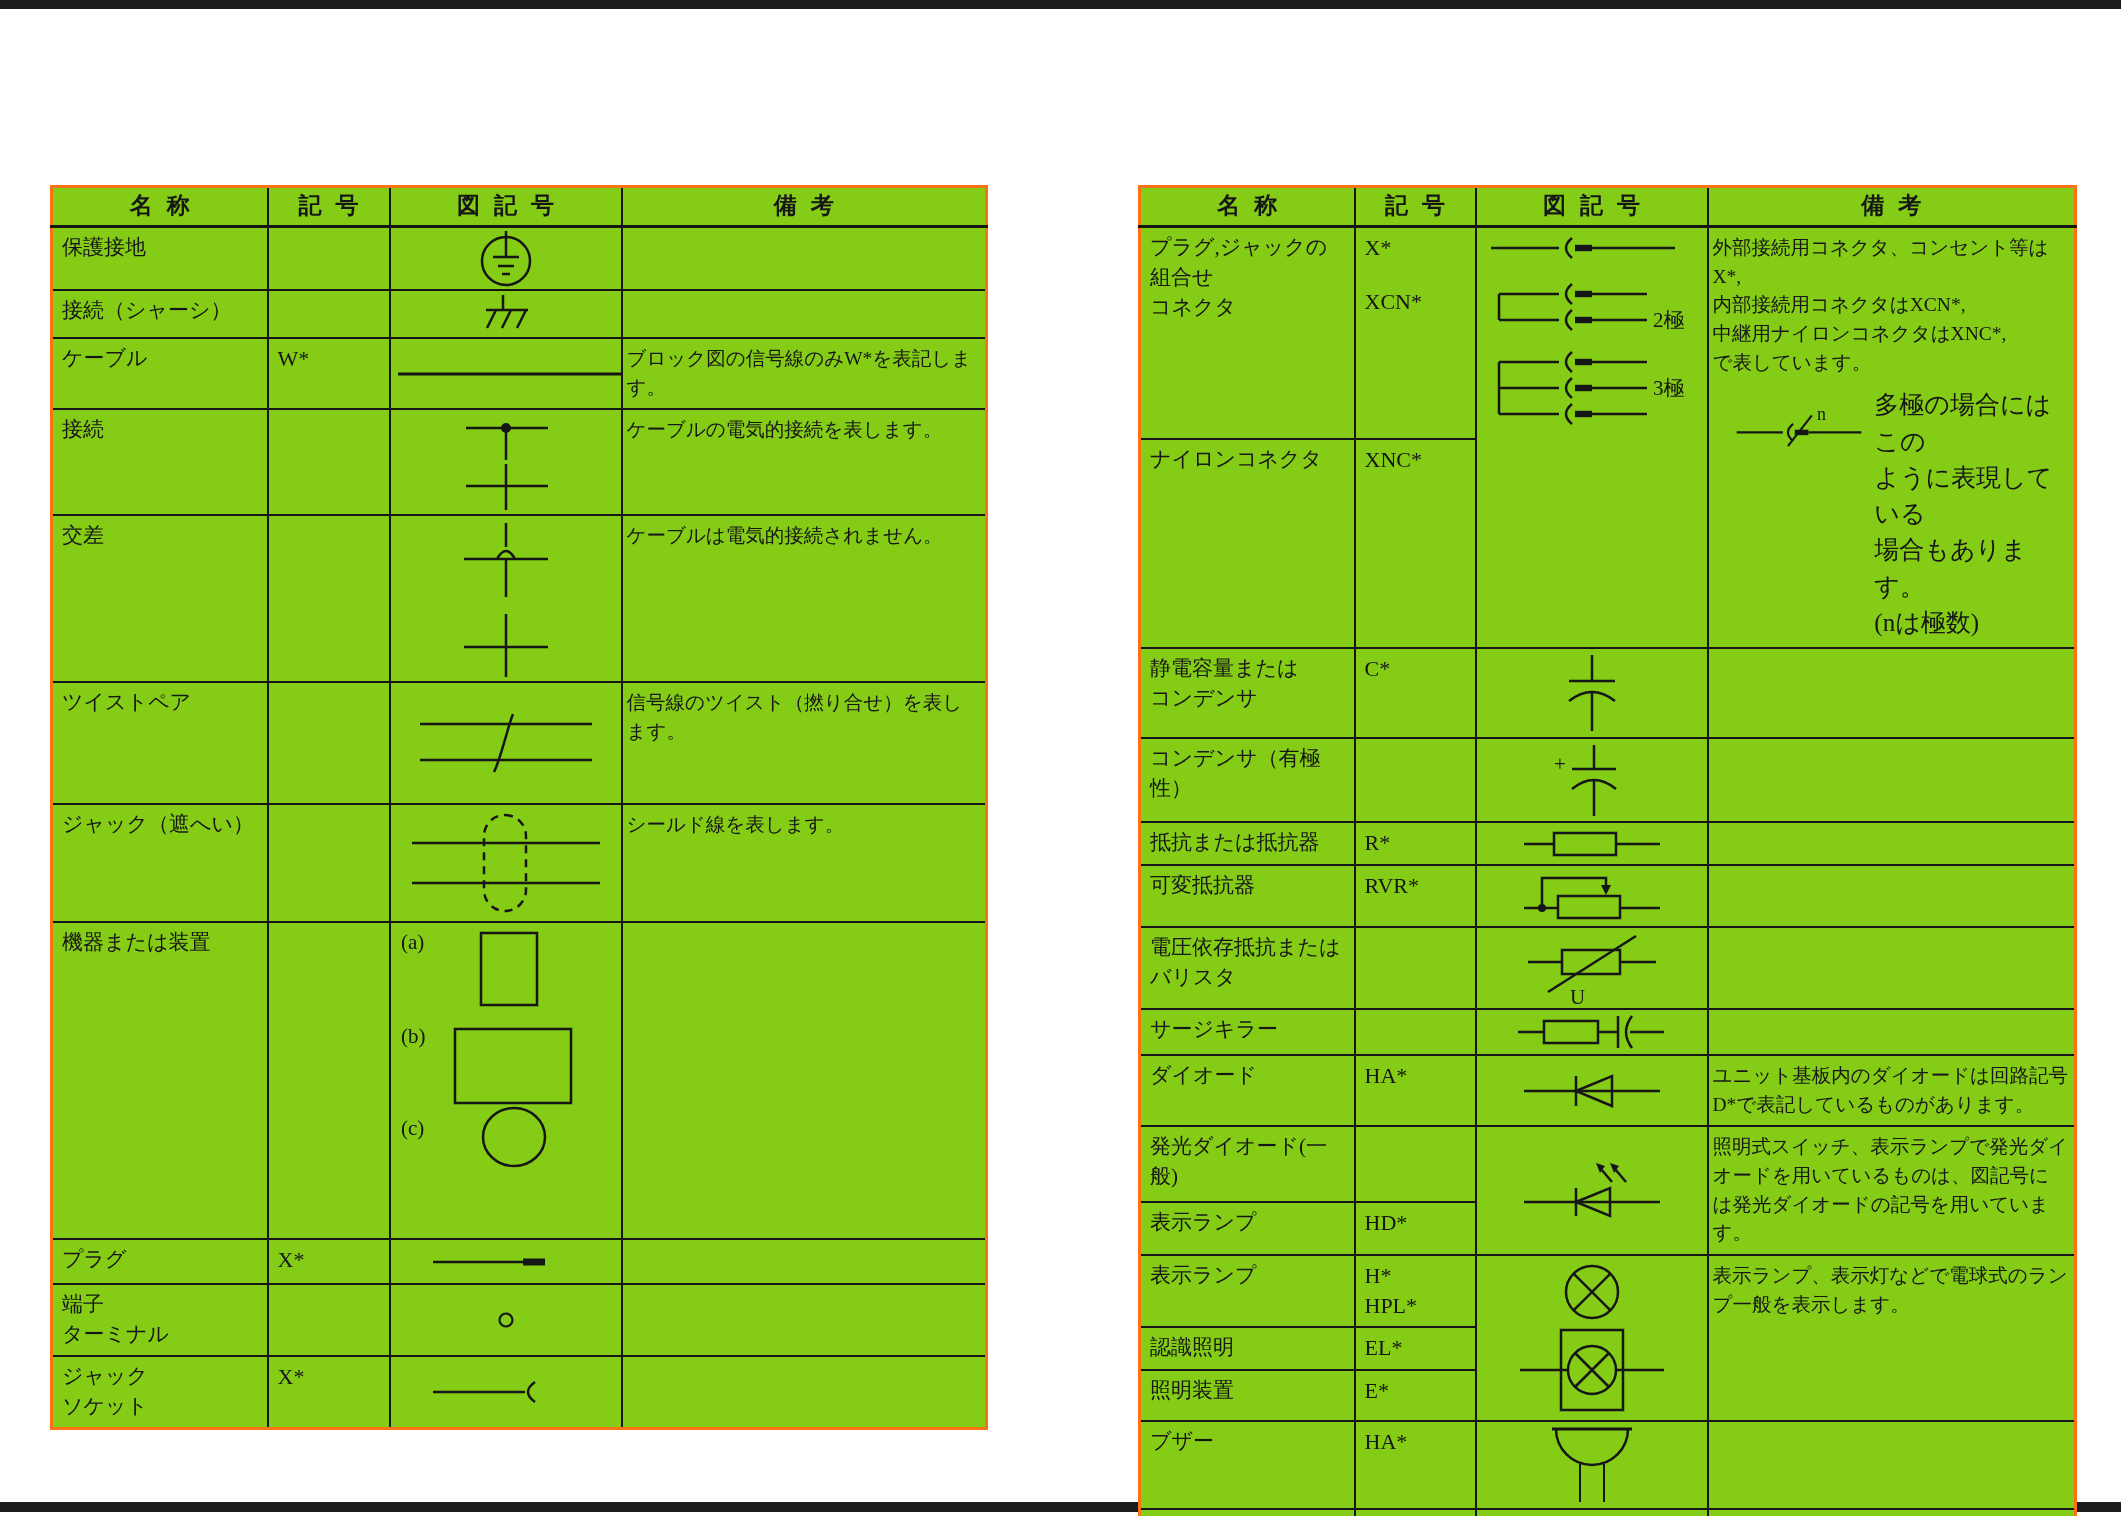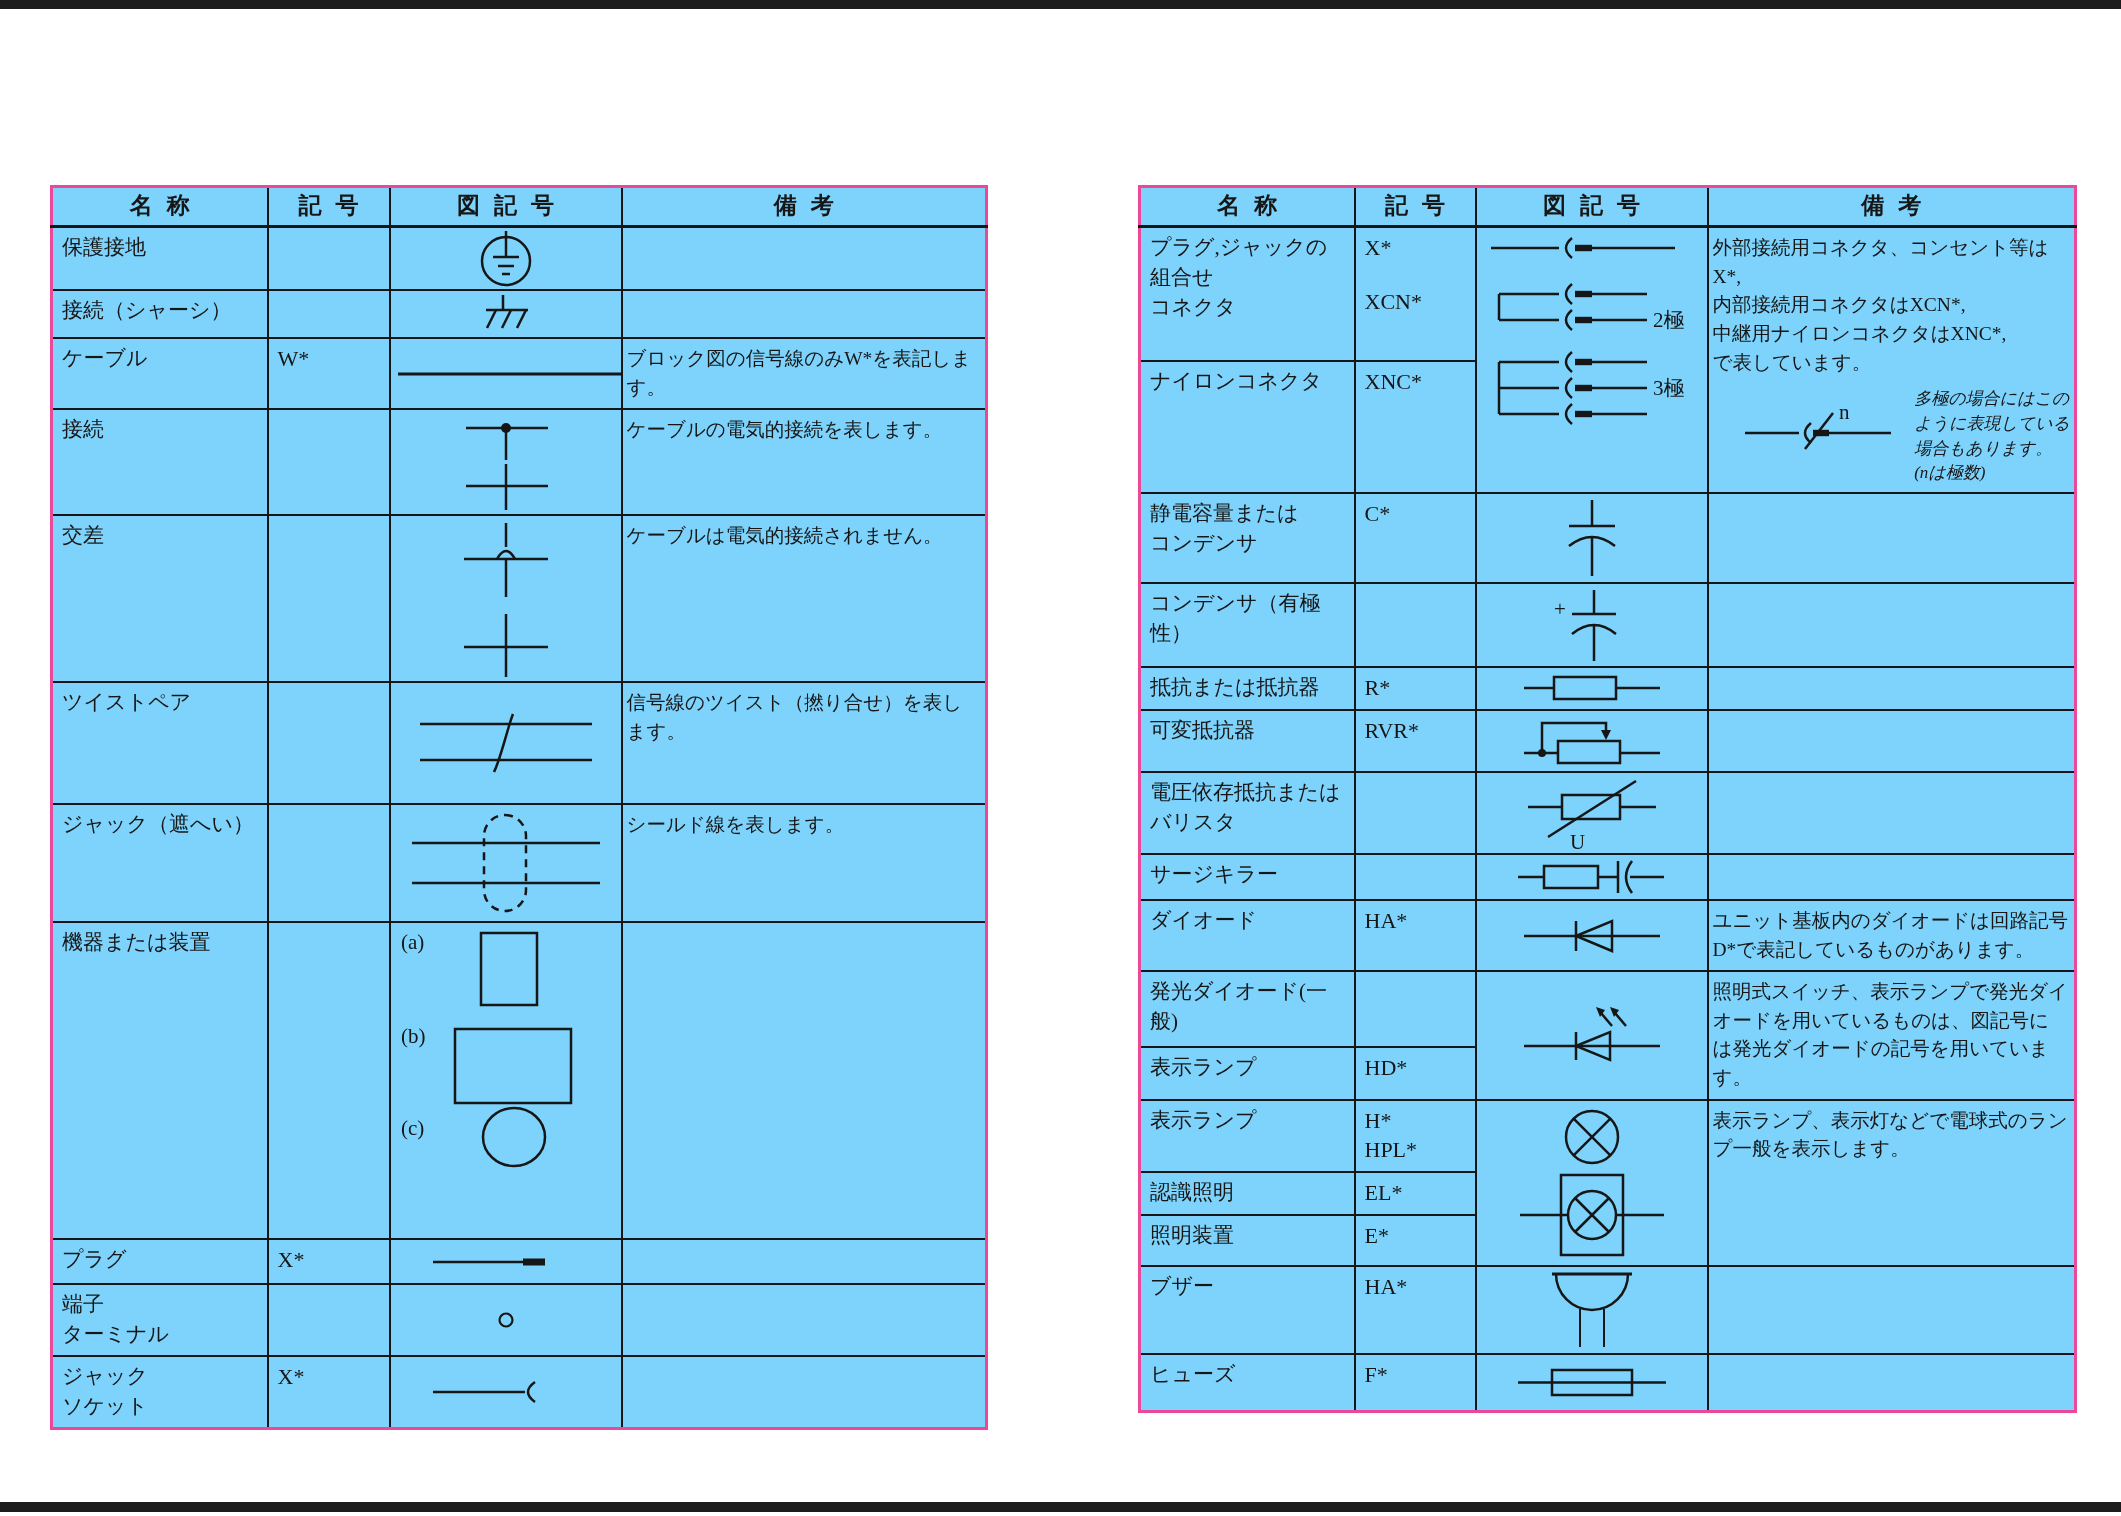--- a/index.html
+++ b/index.html
@@ -1,42 +1,42 @@
 <!DOCTYPE html>
 <html><head>
 <meta charset="utf-8">
 <style>
   html,body{margin:0;padding:0;}
   body{width:2121px;height:1516px;position:relative;background:#ffffff;
        font-family:"Liberation Serif","DejaVu Serif",serif;color:#161616;overflow:hidden;}
   .rule{position:absolute;left:0;width:2121px;background:#1c1c1c;}
   .rule.top{top:0;height:9px;}
   .rule.bottom{top:1502px;height:10px;}
-  table.tbl{position:absolute;border-collapse:collapse;table-layout:fixed;background:#7dd3fc;
-            border:3px solid #ec4899;}
+  table.tbl{position:absolute;border-collapse:collapse;table-layout:fixed;background:#84cc16;
+            border:3px solid #f97316;}
   .tbl td{border:2px solid #161616;vertical-align:top;padding:5px 9px;font-size:21px;
           color:#161616;overflow:hidden;}
   .tbl td.hd{vertical-align:middle;text-align:center;font-size:23px;font-weight:600;
              letter-spacing:14px;text-indent:14px;padding:2px 0 4px;border-bottom:3px solid #161616;}
   td.name div{white-space:pre-line;line-height:1.42;}
   td.code{font-size:22px;}
   td.code div{white-space:pre-line;line-height:1.35;}
   td.code .c2{margin-top:24px;}
   td.sym{vertical-align:middle;text-align:center;padding:2px;}
   td.sym.topal{vertical-align:top;}
   td.rem{font-size:19.5px;padding:6px 4px;}
   td.rem div.txt{white-space:pre-line;line-height:1.47;}
   svg{display:block;margin:0 auto;}
   svg line,svg path,svg rect,svg circle,svg ellipse,svg polygon{stroke:#161616;stroke-width:2.5;fill:none;}
   svg .f{fill:#161616;stroke:none;}
   svg text{fill:#161616;stroke:none;font-size:21px;font-family:"Liberation Serif","DejaVu Serif",serif;}
   .fiber{width:300px;height:11px;margin:0 auto;
      background:repeating-linear-gradient(90deg,#161616 0 34px,#fff 34px 39px,#161616 39px 47px,#fff 47px 52px,#161616 52px 60px,#fff 60px 65px);}
   .mp-note{display:flex;align-items:flex-start;gap:10px;margin-top:10px;margin-left:22px;}
-  .mp-note .ntxt{white-space:pre-line;line-height:1.45;font-size:17px;font-style:italic;}
+  .mp-note .ntxt{white-space:pre-line;line-height:1.45;font-size:25px;}
   .lampstack svg{margin:4px auto;}
 </style>
 </head>
 <body>
 
 <div class="rule top"></div>
 <div class="rule bottom"></div>
 
 <table class="tbl" style="left:50px;top:185px;width:935px;">
   <colgroup>

